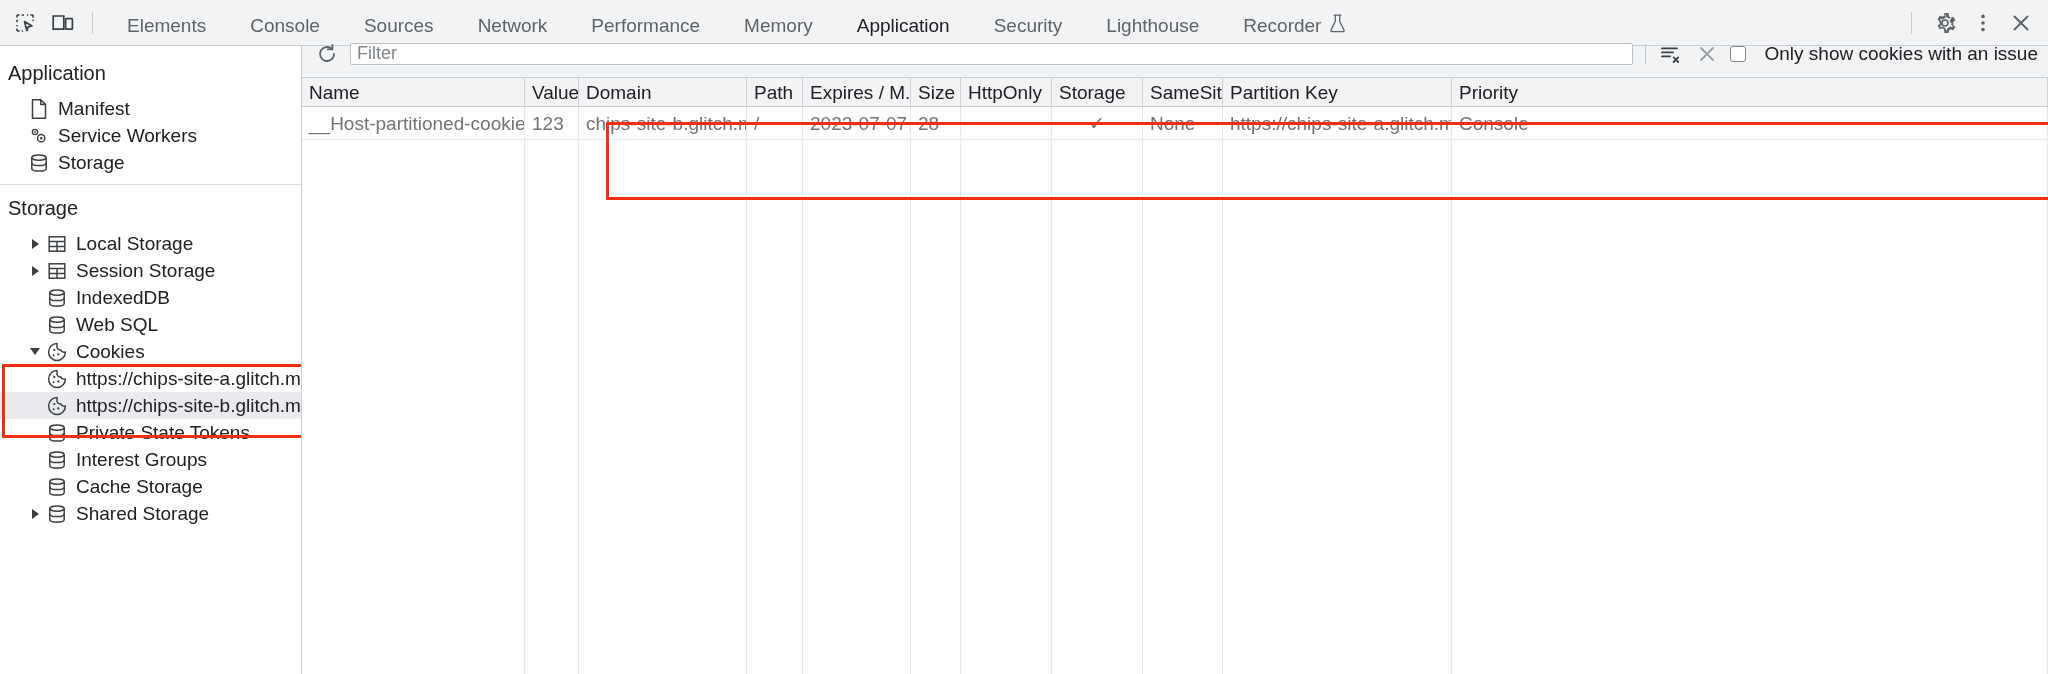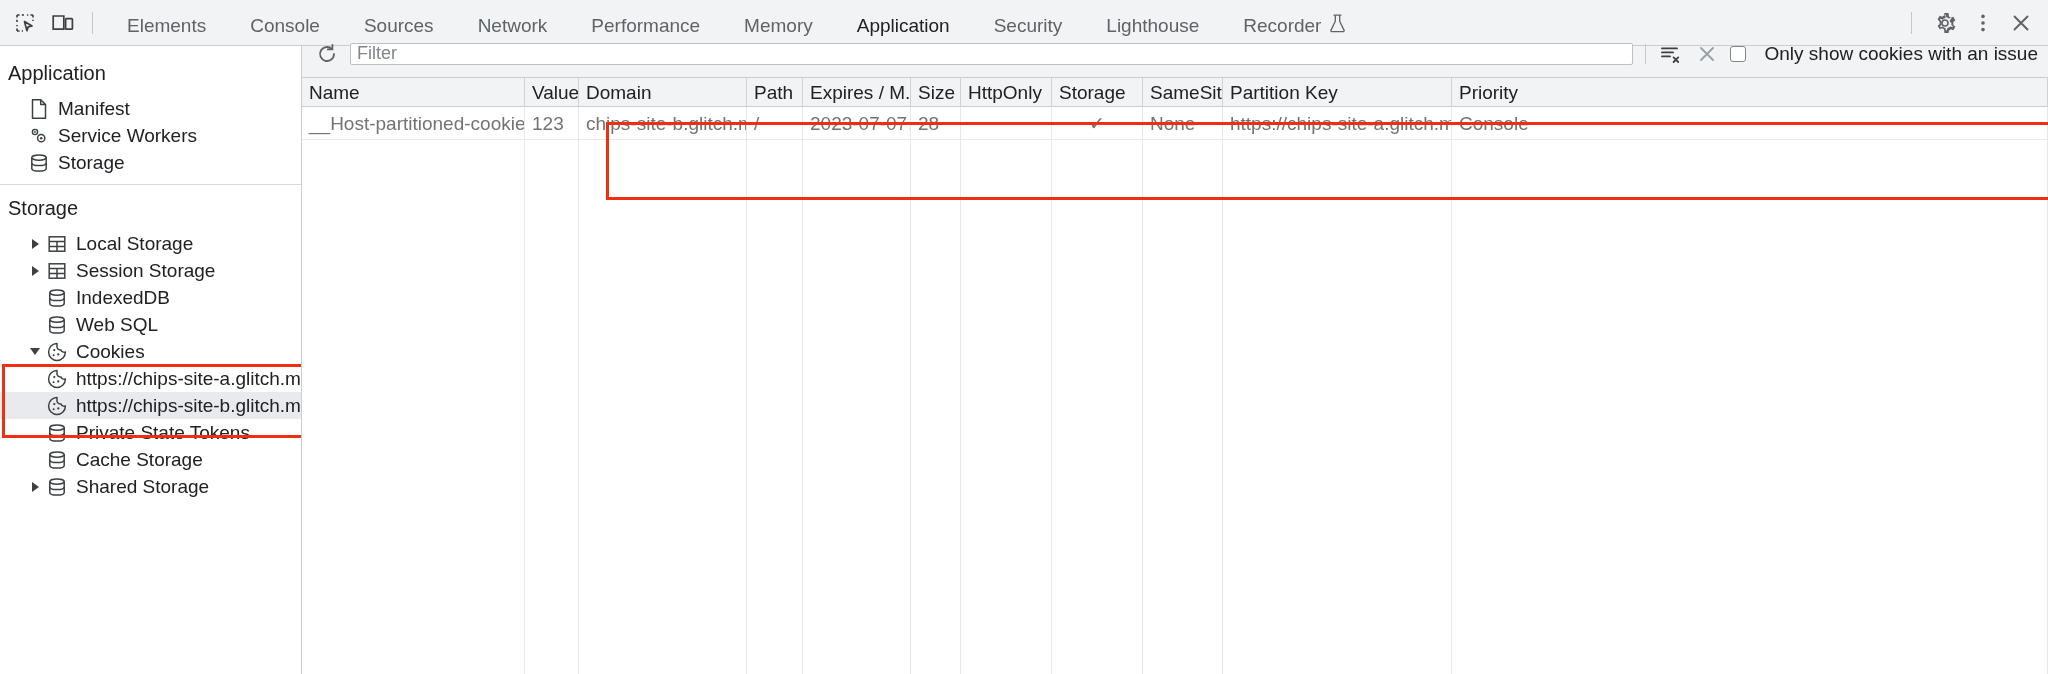--- a/index.html
+++ b/index.html
@@ -381,20 +381,31 @@
         <span class="t-icon">
           <svg width="22" height="22" viewBox="0 0 22 22">
             <ellipse cx="11" cy="5.6" rx="7.2" ry="2.6" fill="none" stroke="#3c4043" stroke-width="1.5"></ellipse>
             <path d="M3.8 5.6 v10.8 c0 1.45 3.22 2.6 7.2 2.6 s7.2 -1.15 7.2 -2.6 V5.6" fill="none" stroke="#3c4043" stroke-width="1.5"></path>
             <path d="M3.8 11 c0 1.45 3.22 2.6 7.2 2.6 s7.2 -1.15 7.2 -2.6" fill="none" stroke="#3c4043" stroke-width="1.5"></path>
           </svg>
         </span>
         <span class="t-label">Private State Tokens</span>
       </div>
 
+      <div class="tree-item indent-1">
+        <span class="twisty empty"></span>
+        <span class="t-icon">
+          <svg width="22" height="22" viewBox="0 0 22 22">
+            <ellipse cx="11" cy="5.6" rx="7.2" ry="2.6" fill="none" stroke="#3c4043" stroke-width="1.5"></ellipse>
+            <path d="M3.8 5.6 v10.8 c0 1.45 3.22 2.6 7.2 2.6 s7.2 -1.15 7.2 -2.6 V5.6" fill="none" stroke="#3c4043" stroke-width="1.5"></path>
+            <path d="M3.8 11 c0 1.45 3.22 2.6 7.2 2.6 s7.2 -1.15 7.2 -2.6" fill="none" stroke="#3c4043" stroke-width="1.5"></path>
+          </svg>
+        </span>
+        <span class="t-label">Interest Groups</span>
+      </div>
 
       <div class="tree-item indent-1">
         <span class="twisty empty"></span>
         <span class="t-icon">
           <svg width="22" height="22" viewBox="0 0 22 22">
             <ellipse cx="11" cy="5.6" rx="7.2" ry="2.6" fill="none" stroke="#3c4043" stroke-width="1.5"></ellipse>
             <path d="M3.8 5.6 v10.8 c0 1.45 3.22 2.6 7.2 2.6 s7.2 -1.15 7.2 -2.6 V5.6" fill="none" stroke="#3c4043" stroke-width="1.5"></path>
             <path d="M3.8 11 c0 1.45 3.22 2.6 7.2 2.6 s7.2 -1.15 7.2 -2.6" fill="none" stroke="#3c4043" stroke-width="1.5"></path>
           </svg>
         </span>

